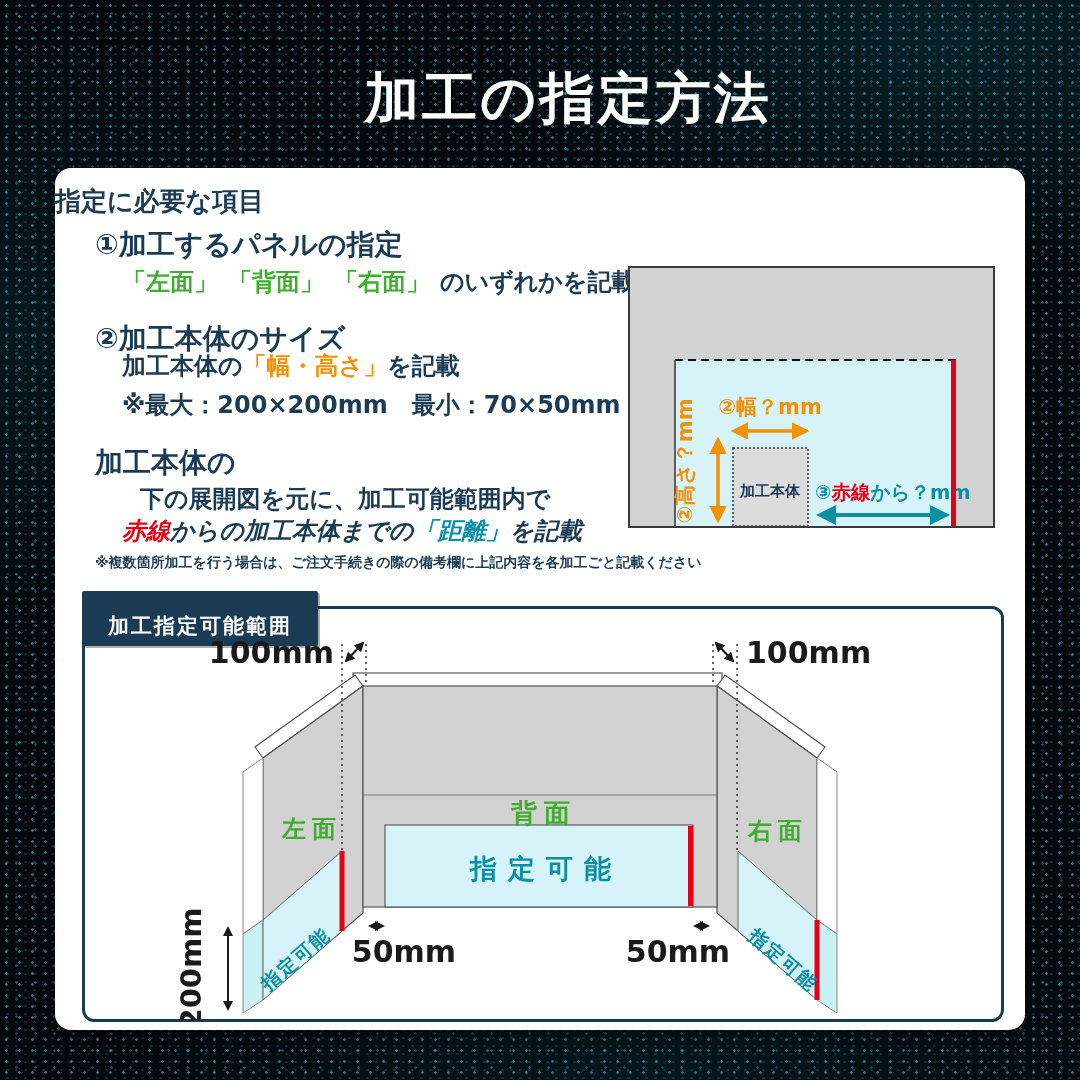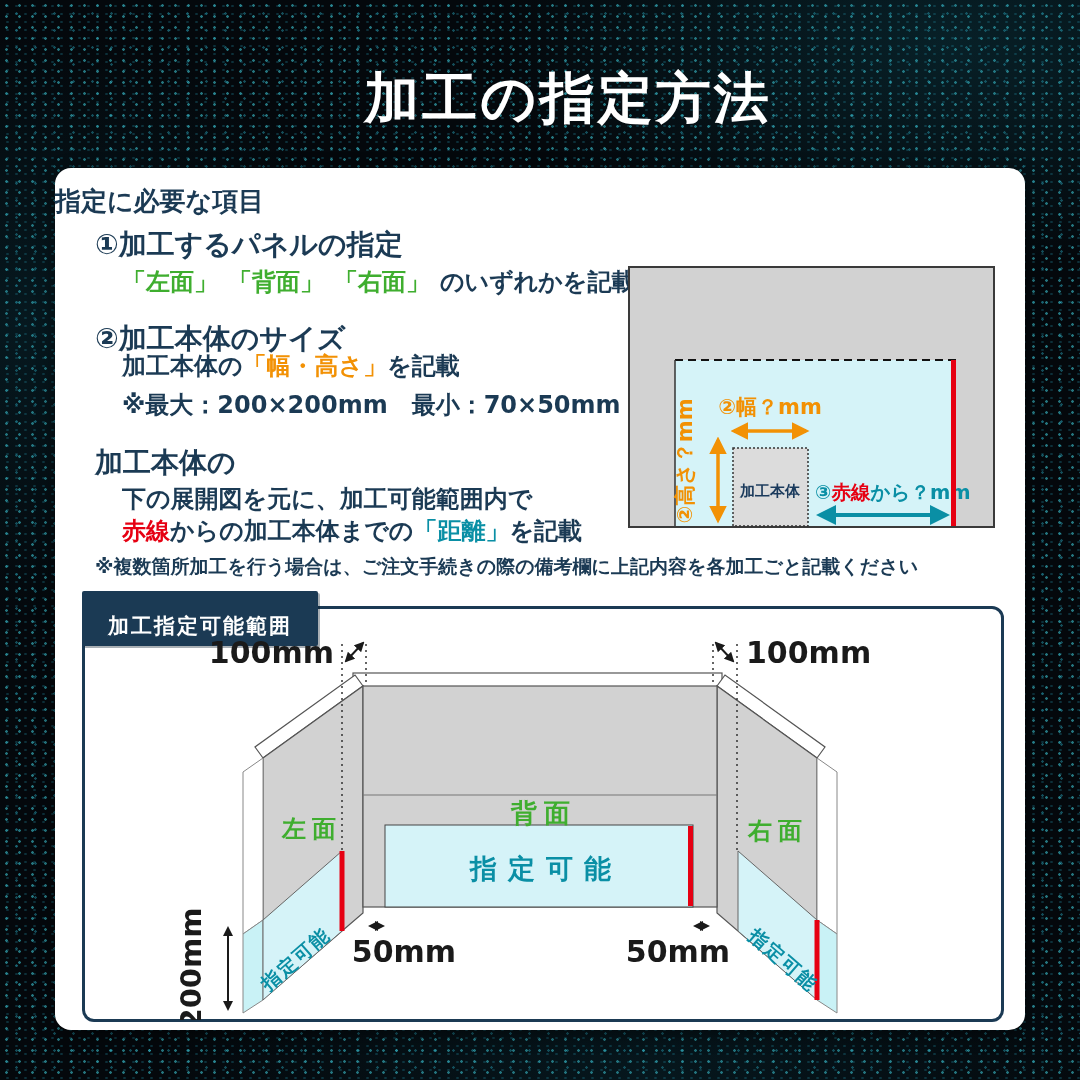--- a/index.html
+++ b/index.html
@@ -29,21 +29,21 @@
   .card-heading{
     position:absolute; top:16px; left:0; width:100%; text-align:left;
     color:#1b3a54; font-size:26px; font-weight:bold;
   }
   .sec-heading{ position:absolute; left:40px; color:#1b3a54; font-size:28px; font-weight:bold; }
   .sec-line{ position:absolute; left:67px; color:#1b3a54; font-size:24px; font-weight:bold; white-space:nowrap; }
   .g{ color:#3fae2f; margin-right:10px; }
   .o{ color:#f29104; }
   .r{ color:#e60012; }
   .t{ color:#0a8fa5; }
-  .footnote{ position:absolute; left:40px; top:386px; color:#1b3a54; font-size:19px; font-weight:bold; white-space:nowrap; }
+  .footnote{ position:absolute; left:40px; top:386px; color:#1b3a54; font-size:14px; font-weight:bold; white-space:nowrap; }
   .size-svg{ position:absolute; left:573px; top:98px; }
   .range-box{
     position:absolute; left:27px; top:438px; width:922px; height:416px;
     border:3px solid #1b3a54; border-radius:12px; background:#ffffff;
   }
   .range-label{
     position:absolute; left:27px; top:423px; background:#1b3a54; color:#ffffff;
     font-size:21px; font-weight:bold; letter-spacing:2px; padding:21px 26px 6px;
     border-radius:2px; box-shadow:2px 2px 0 rgba(10,25,40,.35);
   }
@@ -64,22 +64,22 @@
     <span class="g">「左面」</span><span class="g">「背面」</span><span class="g">「右面」</span><span>のいずれかを記載</span>
   </div>
 
   <div class="sec-heading" style="top:152px;">②加工本体のサイズ</div>
   <div class="sec-line" style="top:182px;">
     <span>加工本体の</span><span class="o">「幅・高さ」</span><span>を記載</span>
   </div>
   <div class="sec-line" style="top:221px;">※最大：200×200mm　最小：70×50mm</div>
 
   <div class="sec-heading" style="top:276px;">加工本体の</div>
-  <div class="sec-line" style="top:315px;">下の展開図を元に、加工可能範囲内で</div>
-  <div class="sec-line" style="top:347px;">
+  <div class="sec-line" style="top:315px;margin-left:18px;">下の展開図を元に、加工可能範囲内で</div>
+  <div class="sec-line" style="top:347px;font-style:italic;">
     <span class="r">赤線</span><span>からの加工本体までの</span><span class="t">「距離」</span><span>を記載</span>
   </div>
 
   <div class="footnote">※複数箇所加工を行う場合は、ご注文手続きの際の備考欄に上記内容を各加工ごと記載ください</div>
 
   <svg class="size-svg" width="367" height="262" viewBox="0 0 367 262">
     <defs>
       <marker id="mD" viewBox="0 0 10 10" refX="8" refY="5" markerWidth="5" markerHeight="5" orient="auto-start-reverse">
           <path d="M0,0L10,5L0,10z" fill="#1a1a1a"></path>
         </marker>

